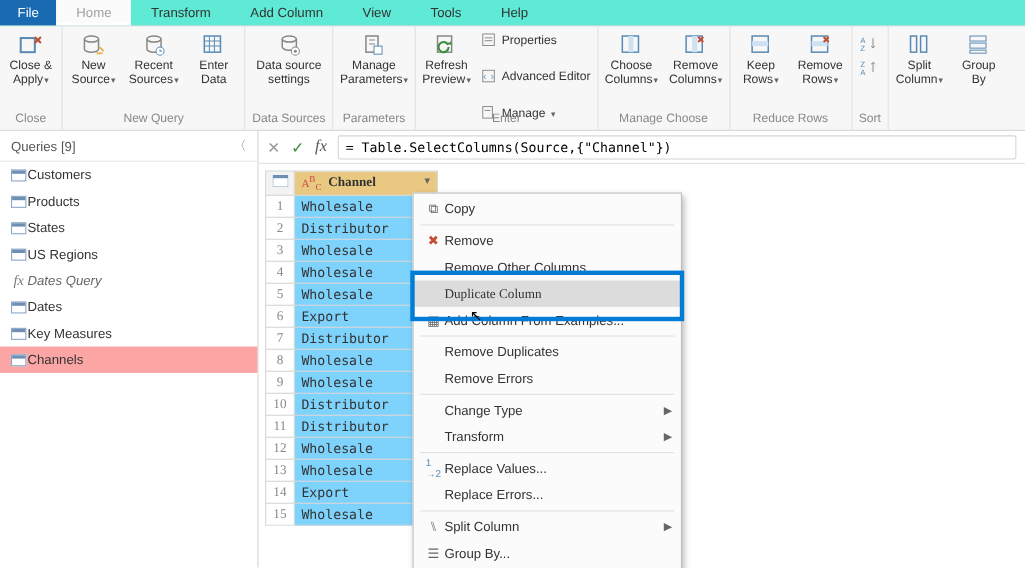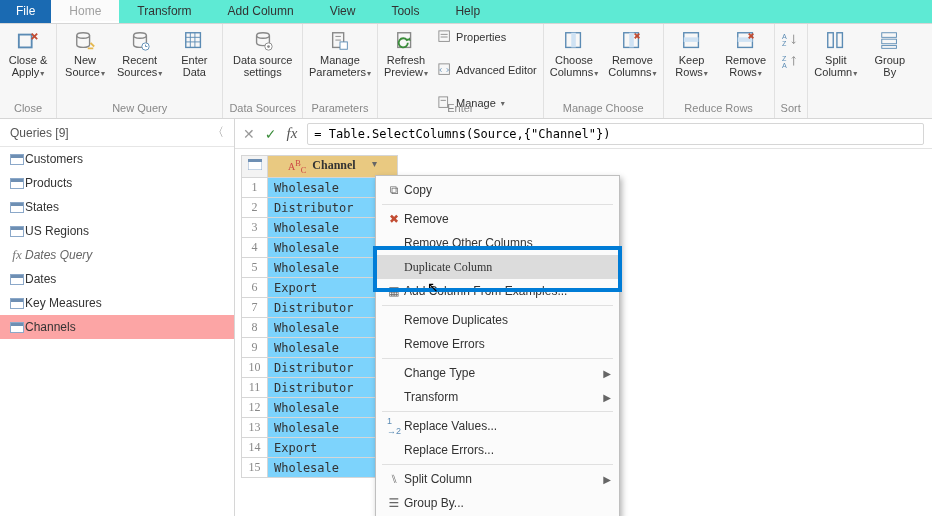--- a/index.html
+++ b/index.html
@@ -34,21 +34,21 @@
   .data-area { flex: 1; display: flex; flex-direction: column; }
   .formula-bar { display: flex; align-items: center; height: 30px; border-bottom: 1px solid #e3e3e3; padding: 0 8px; gap: 10px; }
   .formula-bar .btn { color: #999; font-size: 14px; }
   .formula-bar .fx { font-family: serif; font-style: italic; font-size: 15px; color: #555; }
   .formula-bar input { flex: 1; border: 1px solid #d6d6d6; border-radius: 2px; height: 22px; padding: 0 6px; font-family: Consolas, monospace; font-size: 12px; }
   .grid-wrap { overflow: hidden; position: relative; padding: 6px 0 0 6px; }
   table.grid { border-collapse: collapse; font-family: "Consolas","Lucida Console",monospace; font-size: 12px; }
   .grid th, .grid td { border: 1px solid #d6d6d6; }
   .grid th.rowh { width: 26px; background: #f3f3f3; font-family: "Segoe UI"; font-style: italic; color: #888; font-weight: normal; text-align: center; height: 20px; }
   .grid td.rown { width: 26px; background: #fff; color: #888; text-align: center; font-family: "Segoe UI"; }
-  .grid th.colh { background: #e9c981; text-align: left; padding: 2px 20px; height: 22px; width: 130px; font-family: "Segoe UI"; font-weight: normal; }
+  .grid th.colh { background: #e9c981; text-align: left; padding: 2px 6px; height: 22px; width: 130px; font-family: "Segoe UI"; font-weight: normal; }
   .grid td.cell { padding: 2px 6px; height: 20px; width: 130px; background: #7dd3fc; }
   .abc { color: #c44; font-size: 10px; margin-right: 3px; vertical-align: middle; }
   .col-dd { float: right; color: #666; font-size: 10px; }
   
   .ctx { position: absolute; left: 375px; top: 175px; width: 245px; background: #fbfbfb; border: 1px solid #bfbfbf; box-shadow: 2px 3px 6px rgba(0,0,0,0.3); font-size: 12px; padding: 2px 0; }
   .ctx .row { display: flex; align-items: center; height: 24px; padding: 0 8px; cursor: default; }
   .ctx .row .ci { width: 20px; display: flex; justify-content: center; color: #666; font-size: 12px; }
   .ctx .row .txt { flex: 1; }
   .ctx .row .arr { color: #666; font-size: 10px; }
   .ctx .sep { height: 1px; background: #e0e0e0; margin: 2px 6px; }

